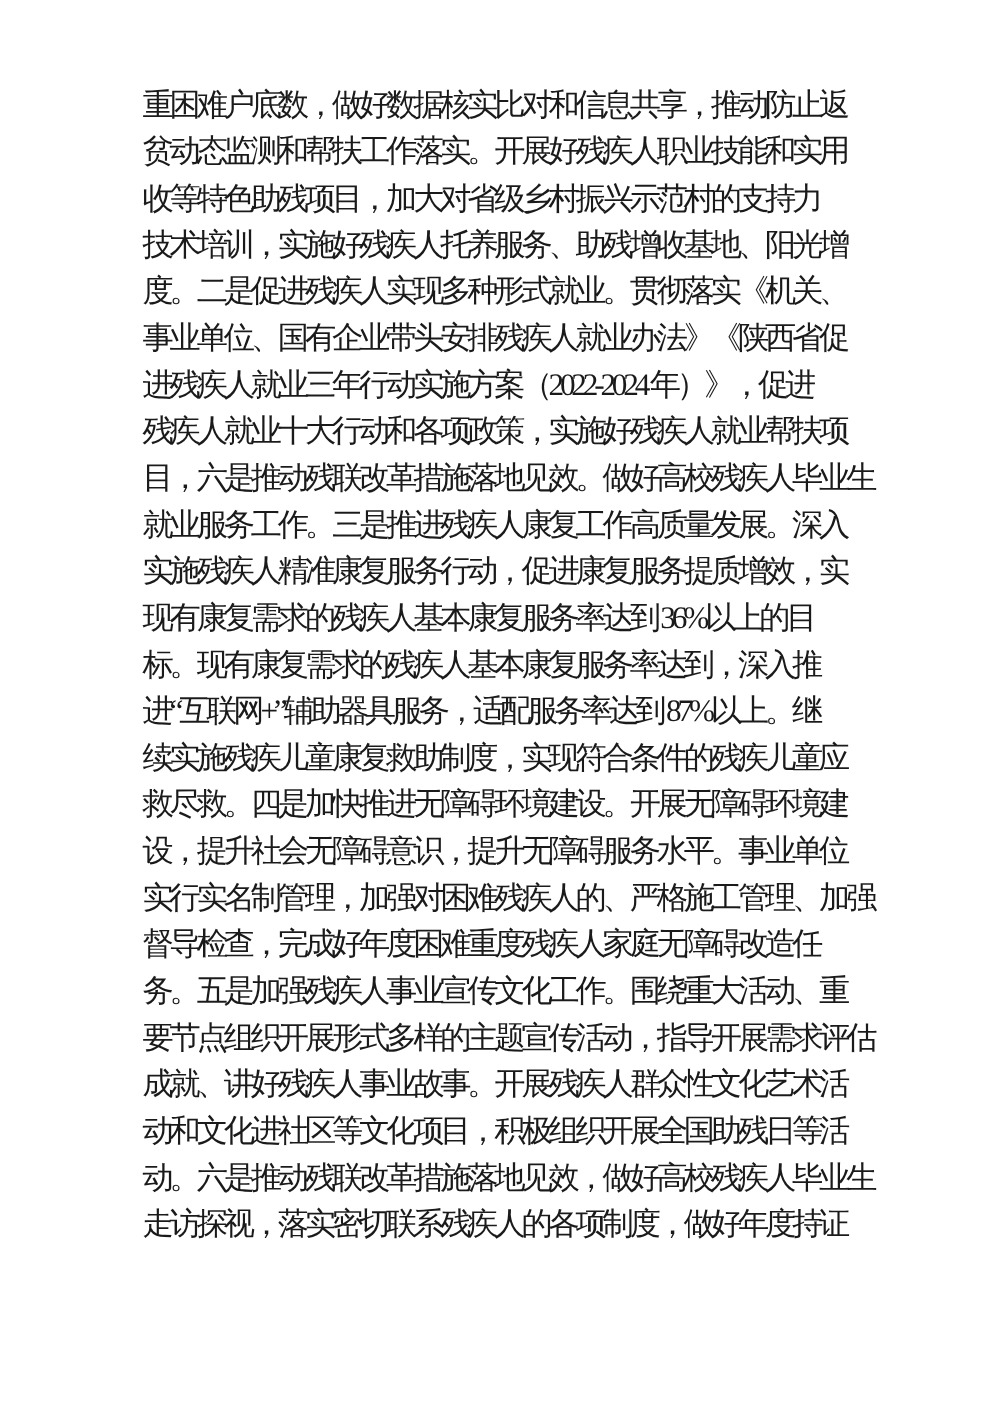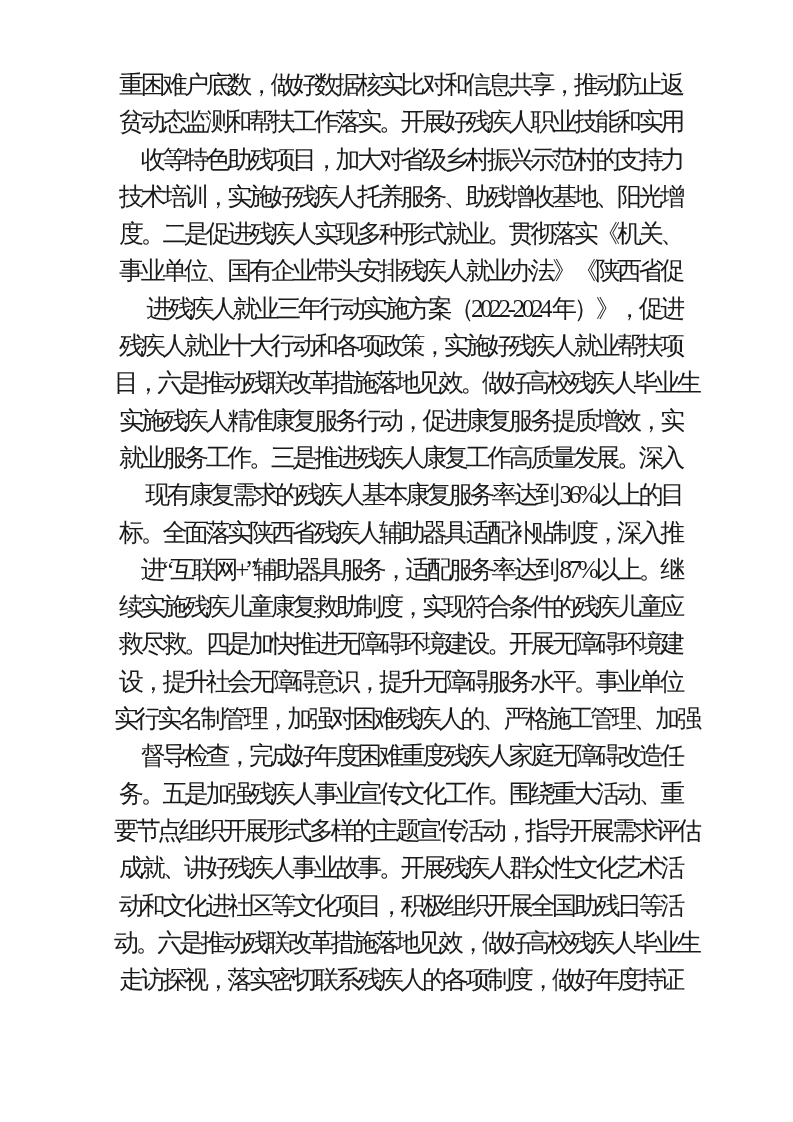--- a/index.html
+++ b/index.html
@@ -7,21 +7,20 @@
     padding: 0;
     background: #ffffff;
   }
   .page {
     position: relative;
     width: 793px;
     height: 1122px;
     background: #ffffff;
     overflow: hidden;
     font-family: "Liberation Serif", "DejaVu Serif", serif;
-    text-align: right;
   }
   .text-block {
     position: absolute;
     left: 114px;
     top: 66px;
     width: 568px;
   }
   .line {
     height: 37.3px;
     line-height: 37.3px;
@@ -39,24 +38,24 @@
   <div class="text-block">
     <div class="line">重困难户底数，做好数据核实比对和信息共享，推动防止返</div>
     <div class="line">贫动态监测和帮扶工作落实。开展好残疾人职业技能和实用</div>
     <div class="line">收等特色助残项目，加大对省级乡村振兴示范村的支持力</div>
     <div class="line">技术培训，实施好残疾人托养服务、助残增收基地、阳光增</div>
     <div class="line">度。二是促进残疾人实现多种形式就业。贯彻落实《机关、</div>
     <div class="line">事业单位、国有企业带头安排残疾人就业办法》《陕西省促</div>
     <div class="line">进残疾人就业三年行动实施方案（2022-2024 年）》，促进</div>
     <div class="line">残疾人就业十大行动和各项政策，实施好残疾人就业帮扶项</div>
     <div class="line">目，六是推动残联改革措施落地见效。做好高校残疾人毕业生</div>
+    <div class="line">就业服务工作。三是推进残疾人康复工作高质量发展。深入</div>
     <div class="line">实施残疾人精准康复服务行动，促进康复服务提质增效，实</div>
-    <div class="line">就业服务工作。三是推进残疾人康复工作高质量发展。深入</div>
     <div class="line">现有康复需求的残疾人基本康复服务率达到 36%以上的目</div>
-    <div class="line">标。全面落实陕西省残疾人辅助器具适配补贴制度，深入推</div>
+    <div class="line">标。现有康复需求的残疾人基本康复服务率达到，深入推</div>
     <div class="line">进“互联网+”辅助器具服务，适配服务率达到 87%以上。继</div>
     <div class="line">续实施残疾儿童康复救助制度，实现符合条件的残疾儿童应</div>
     <div class="line">救尽救。四是加快推进无障碍环境建设。开展无障碍环境建</div>
     <div class="line">设，提升社会无障碍意识，提升无障碍服务水平。事业单位</div>
     <div class="line">实行实名制管理，加强对困难残疾人的、严格施工管理、加强</div>
     <div class="line">督导检查，完成好年度困难重度残疾人家庭无障碍改造任</div>
     <div class="line">务。五是加强残疾人事业宣传文化工作。围绕重大活动、重</div>
     <div class="line">要节点组织开展形式多样的主题宣传活动，指导开展需求评估</div>
     <div class="line">成就、讲好残疾人事业故事。开展残疾人群众性文化艺术活</div>
     <div class="line">动和文化进社区等文化项目，积极组织开展全国助残日等活</div>

